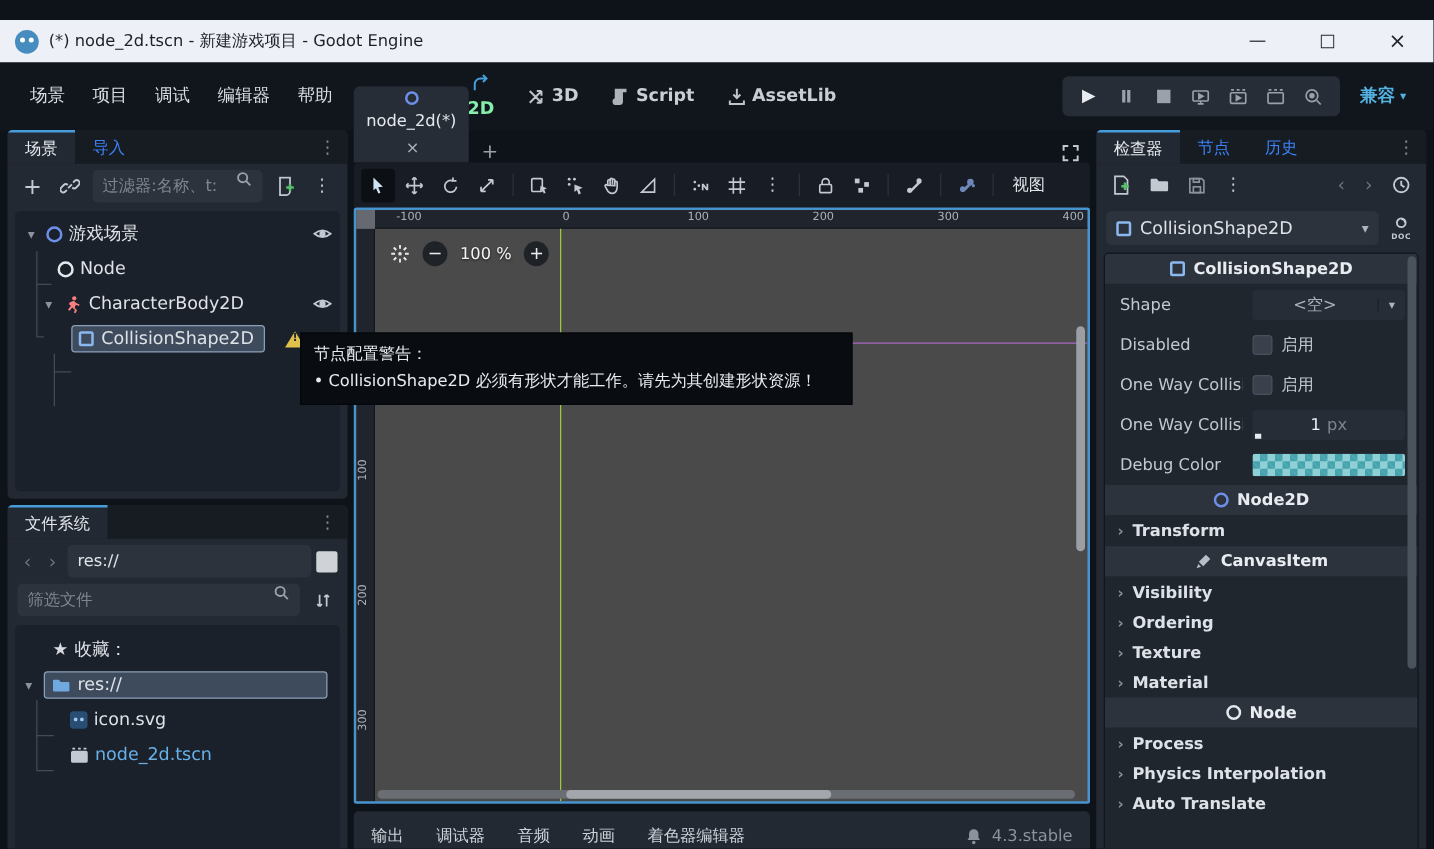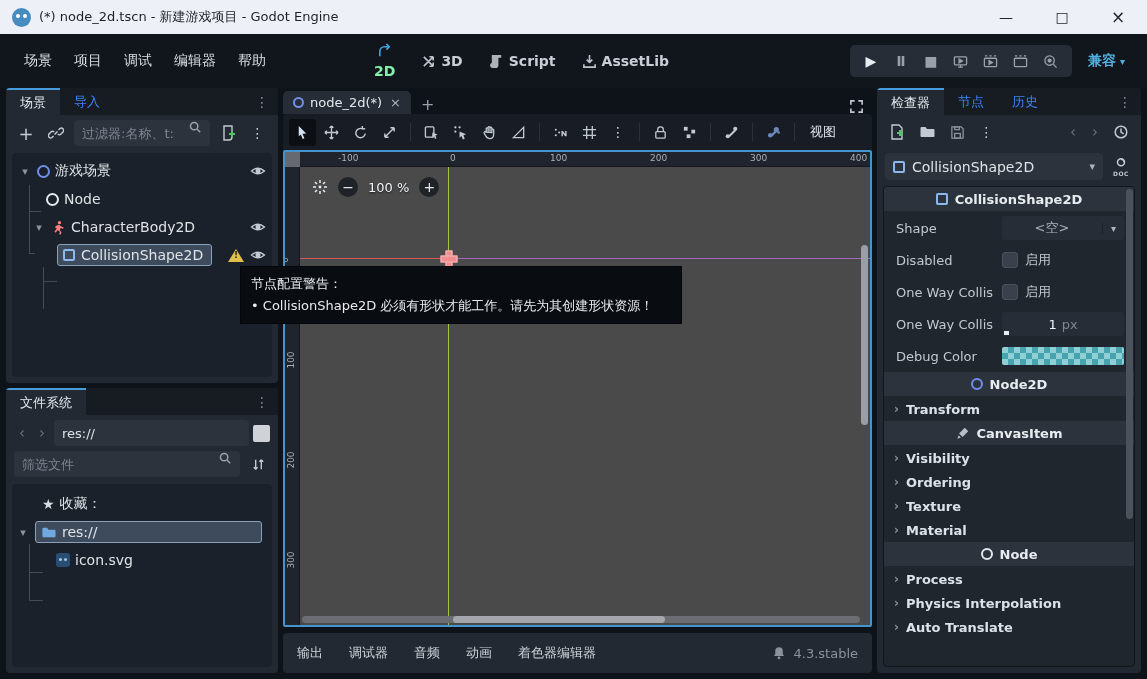--- a/index.html
+++ b/index.html
@@ -1,21 +1,21 @@
 <!DOCTYPE html>
 <html><head>
 <meta charset="utf-8">
 <style>
   * { margin:0; padding:0; box-sizing:border-box; }
   html,body { width:1147px; height:679px; overflow:hidden; }
   body { font-family:"DejaVu Sans","Liberation Sans",sans-serif; background:#0e1319; color:#dfe3e8; font-size:14px; }
   .app { position:relative; width:1147px; height:679px; background:#0e1319; overflow:hidden; }
 
   
-  .titlebar { height:34px; background:#edf1f7; display:flex; align-items:center; padding:0 12px; color:#1d2127; font-size:13px; }
+  .titlebar { height:34px; background:#edf1f7; display:flex; align-items:center; padding:0 12px; color:#1d2127; font-size:13px;margin-top:16px; }
   .godot-logo { width:19px; height:19px; border-radius:50%; background:#478cbf; position:relative; margin-right:8px; flex:0 0 auto; }
   .godot-logo::before, .godot-logo::after { content:""; position:absolute; top:6px; width:4px; height:4px; border-radius:50%; background:#fff; }
   .godot-logo::before { left:4px; } .godot-logo::after { right:4px; }
   .titlebar .title { flex:1; white-space:nowrap; overflow:hidden; }
   .win-controls { display:flex; align-items:center; gap:38px; padding-right:8px; color:#24282e; font-size:14px; }
   .win-controls span { cursor:default; width:18px; text-align:center; }
 
   
   .menubar { height:54px; background:#11161d; display:flex; align-items:center; padding:0 16px; gap:6px; }
   .menu-item { padding:6px 8px; color:#d8dce2; cursor:default; }
@@ -74,21 +74,21 @@
   .sq-btn { width:17px; height:17px; background:#cfd3d8; border-radius:2px; flex:0 0 auto; }
   .fs-star { color:#d8dce2; }
   .folder-ic { color:#70a9e0; }
   .file-link { color:#68b0e8; }
   .godot-file { width:14px; height:14px; border-radius:3px; background:#2a4e73; position:relative; flex:0 0 auto; }
   .godot-file::before { content:""; position:absolute; left:3px; top:5px; width:3px; height:3px; border-radius:50%; background:#9fc8ea; }
   .godot-file::after  { content:""; position:absolute; right:3px; top:5px; width:3px; height:3px; border-radius:50%; background:#9fc8ea; }
 
   
   .scene-tabs { height:26px; display:flex; align-items:flex-end; background:transparent; }
-  .scene-tab { display:flex; align-items:center; gap:6px; background:#262d36; border-radius:5px 5px 0 0; padding:4px 10px; font-size:13px; color:#e4e8ed; }
+  .scene-tab { display:flex; align-items:center; gap:6px; background:#262d36; border-radius:5px 5px 0 0; padding:4px 10px; font-size:13px; color:#e4e8ed;flex-direction:column; }
   .scene-tab .close { color:#aeb4bc; font-size:13px; margin-left:2px; }
   .tab-add { color:#9aa1aa; padding:0 10px; font-size:16px; }
   .expand-btn { margin-left:auto; color:#c3c9d1; padding:0 8px; }
   .vp-toolbar { height:36px; background:#181d25; display:flex; align-items:center; gap:2px; padding:0 6px; border-radius:4px 4px 0 0; }
   .vp-toolbar .tbtn { width:27px; height:27px; display:flex; align-items:center; justify-content:center; color:#c3c9d1; border-radius:3px; flex:0 0 auto; }
   .vp-toolbar .tbtn.active { background:#0c1015; color:#cfe3f5; }
   .vp-sep { width:1px; height:18px; background:#2b323c; margin:0 5px; flex:0 0 auto; }
   .view-btn { color:#dfe3e8; font-size:13px; padding:0 8px; }
 
   .viewport { flex:1; border:2px solid #4693ce; border-radius:2px; background:#4a4a4a; position:relative; overflow:hidden; }
@@ -370,20 +370,27 @@
               <svg class="folder-ic" width="15" height="15" viewBox="0 0 16 16" fill="currentColor">
                   <path d="M1.5 4a1 1 0 0 1 1-1h4L8 5h6.5a1 1 0 0 1 1 1v6a1 1 0 0 1-1 1h-12a1 1 0 0 1-1-1z"></path>
                 </svg>
               <span class="label">res://</span>
             </span>
           </div>
           <div class="tree-row" style="padding-left:44px">
             <span class="godot-file"></span>
             <span class="label">icon.svg</span>
           </div>
+          <div class="tree-row" style="padding-left:44px">
+            <svg width="15" height="15" viewBox="0 0 16 16" fill="none" stroke="#c3c9d1" stroke-width="1.3">
+                <rect x="1.5" y="4.5" width="13" height="9" rx="1" fill="#c3c9d1"></rect>
+                <path d="M2 2h2.4M6.8 2h2.4M11.6 2h2.4" stroke-width="1.6"></path>
+              </svg>
+            <span class="label file-link">node_2d.tscn</span>
+          </div>
         </div>
       </div>
     </div>
 
     <div class="col-center">
       <div class="scene-tabs">
         <span class="scene-tab">
           <span class="node-circle c-blue" style="width:11px;height:11px"></span>
           <span>node_2d(*)</span>
           <span class="close">×</span>
@@ -488,21 +495,21 @@
               <path d="M5 10.5L10 5.5l1.8 1.8-5 5z"></path>
               <circle cx="13.5" cy="8" r="1.4"></circle>
             </svg>
         </span>
         <span class="vp-sep"></span>
         <span class="view-btn">视图</span>
       </div>
 
       <div class="viewport">
         <div class="ruler-top">
-          <span class="rt-label" style="left:38px">-100</span>
+          <span class="rt-label" style="left:17px">-100</span>
           <span class="rt-label" style="left:150px">0</span>
           <span class="rt-label" style="left:250px">100</span>
           <span class="rt-label" style="left:350px">200</span>
           <span class="rt-label" style="left:450px">300</span>
           <span class="rt-label" style="left:550px">400</span>
         </div>
         <div class="ruler-left">
           <span class="rl-label" style="top:88px">0</span>
           <span class="rl-label" style="top:188px">100</span>
           <span class="rl-label" style="top:288px">200</span>

